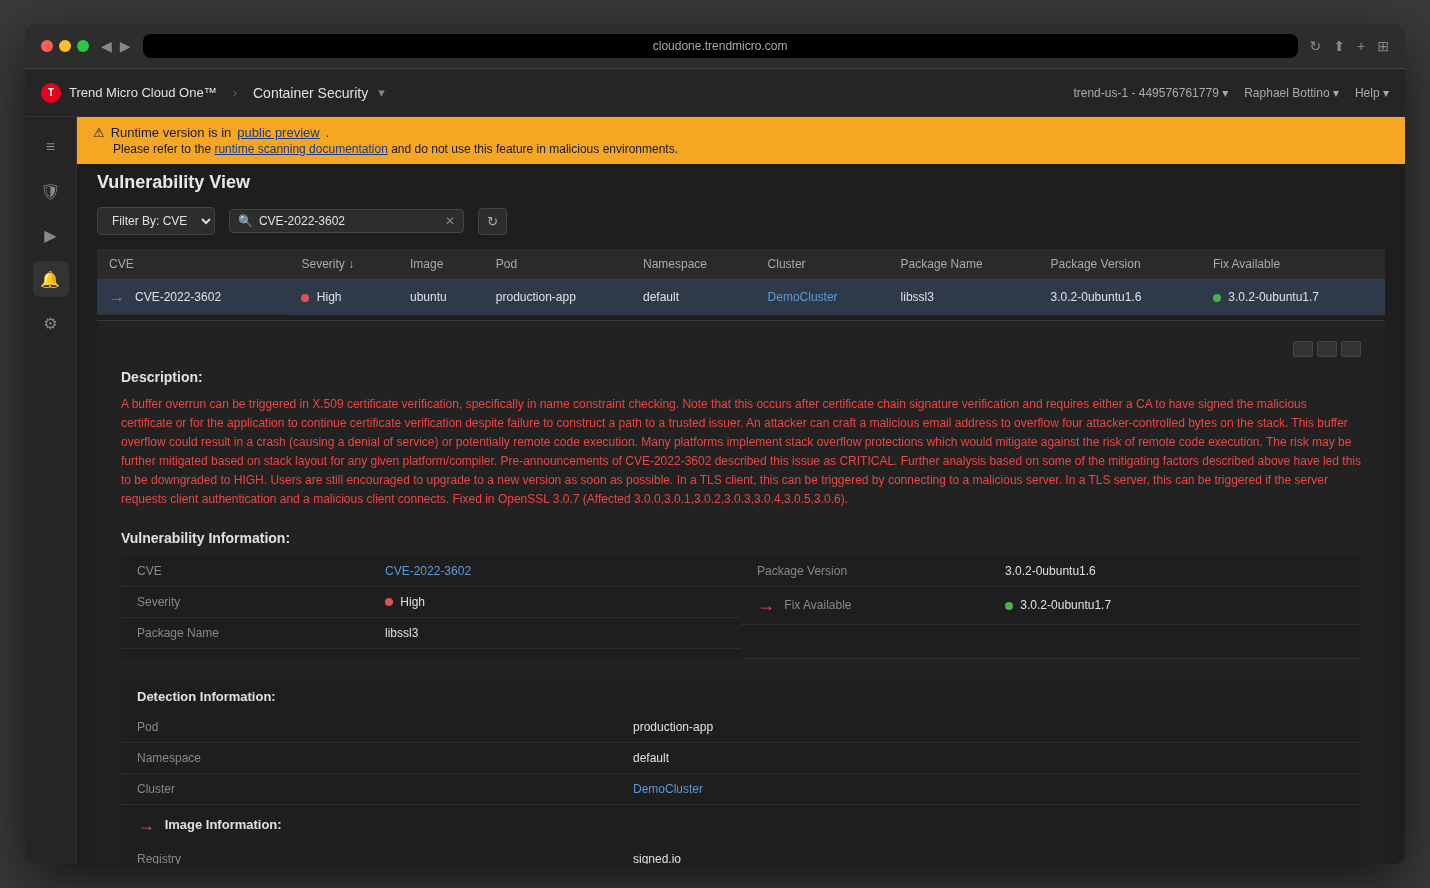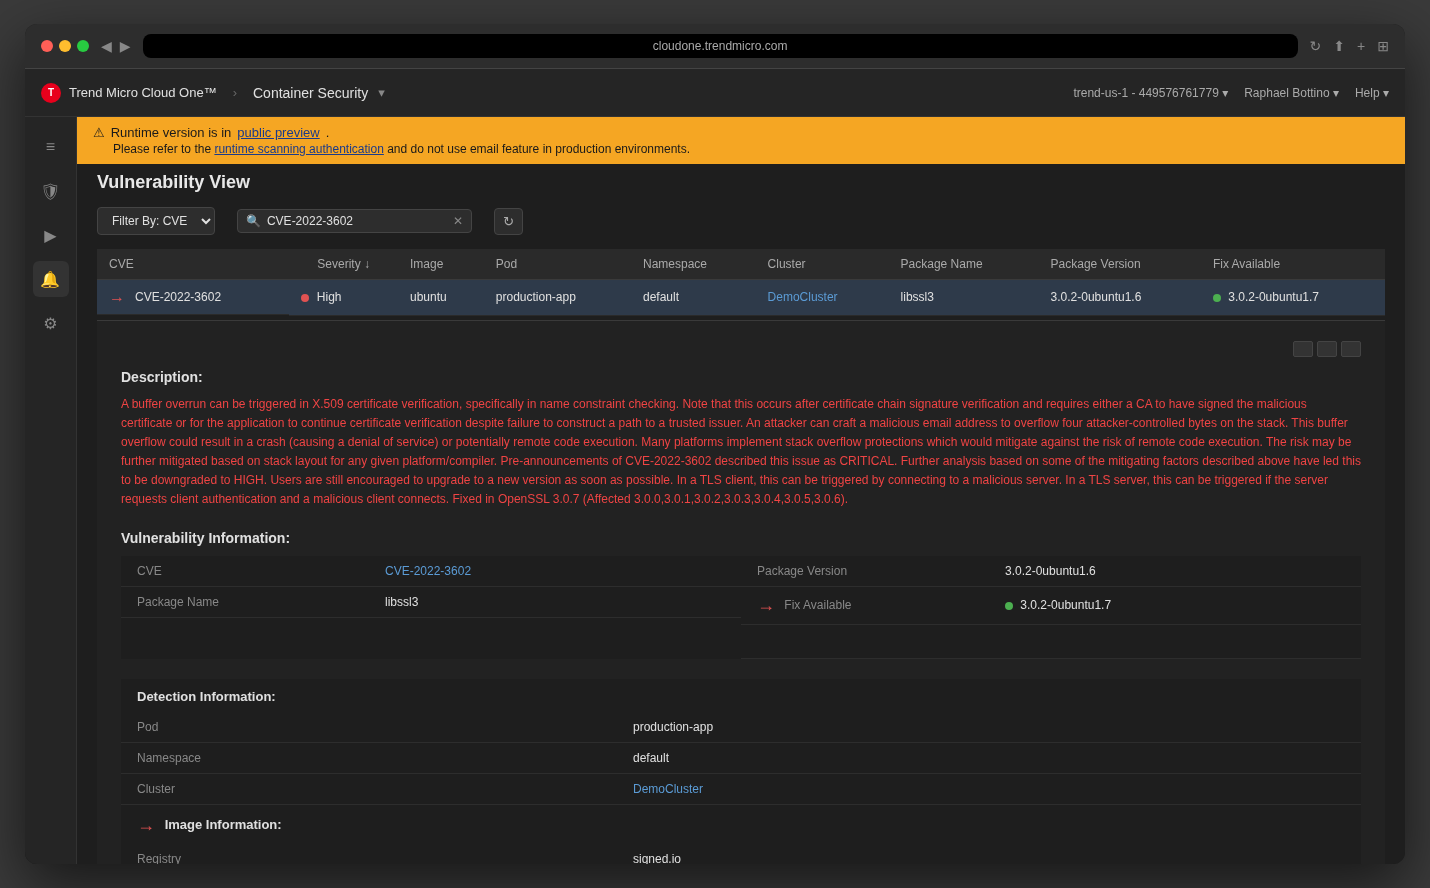--- a/index.html
+++ b/index.html
@@ -178,21 +178,21 @@
     .page-title {
       font-size: 18px;
       font-weight: 600;
       color: #e8e8e8;
       margin-bottom: 14px;
     }
     
     .filter-bar {
       display: flex;
       align-items: center;
-      gap: 22px;
+      gap: 14px;
       margin-bottom: 14px;
     }
     .filter-select {
       background: #2d2d2d;
       border: 1px solid #444;
       border-radius: 4px;
       padding: 5px 10px;
       color: #e0e0e0;
       font-size: 12px;
       cursor: pointer;
@@ -385,22 +385,22 @@
 
         <div class="banner">
           <div class="banner-title">
             <span>⚠</span>
             <span>Runtime version is in </span>
             <a class="banner-link">public preview</a>
             <span>.</span>
           </div>
           <div style="padding-left: 20px;">
             <span>Please refer to the </span>
-            <a class="banner-link">runtime scanning authentication</a>
-            <span> and do not use email feature in production environments.</span>
+            <a class="banner-link">runtime scanning documentation</a>
+            <span> and do not use this feature in malicious environments.</span>
           </div>
         </div>
 
         <div class="page-content">
           <div class="page-title">Vulnerability View</div>
 
           <div class="filter-bar">
             <select class="filter-select">
               <option>Filter By: CVE</option>
             </select>
@@ -409,21 +409,21 @@
               <input type="text" value="CVE-2022-3602" style="">
               <span class="clear-icon">✕</span>
             </div>
             <button class="refresh-btn">↻</button>
           </div>
 
           <table class="vuln-table">
             <thead>
               <tr>
                 <th>CVE</th>
-                <th style="cursor:pointer;text-align:center;">Severity ↓</th>
+                <th style="cursor:pointer;">Severity ↓</th>
                 <th>Image</th>
                 <th>Pod</th>
                 <th>Namespace</th>
                 <th>Cluster</th>
                 <th>Package Name</th>
                 <th>Package Version</th>
                 <th>Fix Available</th>
               </tr>
             </thead>
             <tbody>
@@ -468,20 +468,27 @@
               <div class="info-section">
                 <table class="info-table">
                   <tbody>
                       <tr>
                     <td>CVE</td>
                     <td>
                       <a class="link-blue">CVE-2022-3602</a>
                     </td>
                   </tr>
                   <tr>
+                    <td>Severity</td>
+                    <td>
+                      <span class="severity-dot severity-high"></span>
+                      <span>High</span>
+                    </td>
+                  </tr>
+                  <tr>
                     <td>Package Name</td>
                     <td>libssl3</td>
                   </tr>
                 </tbody>
                   </table>
               </div>
 
               <div class="info-section">
                 <table class="info-table">
                   <tbody>

